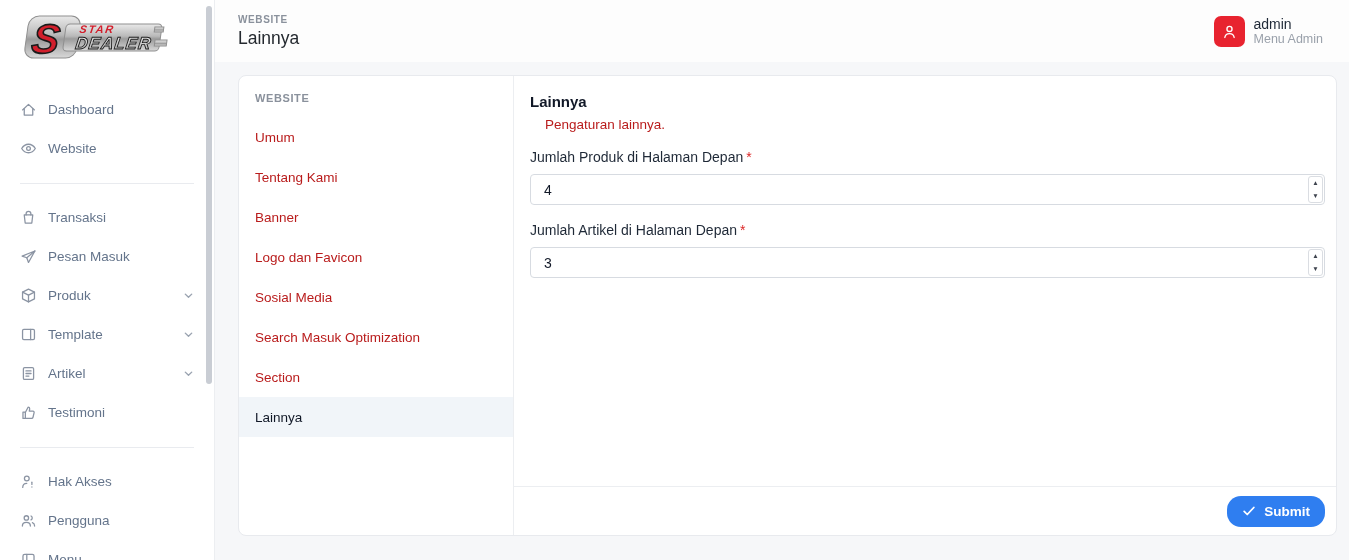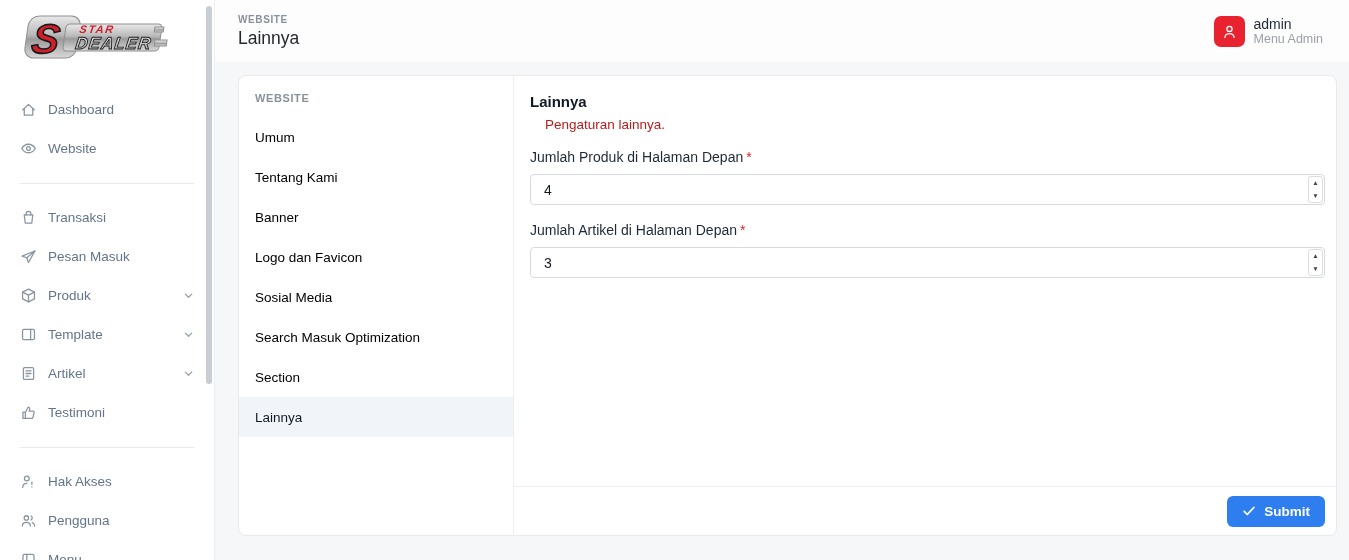--- a/index.html
+++ b/index.html
@@ -58,21 +58,21 @@
   }
 
   
   .settings-nav { width:275px; min-width:275px; border-right:1px solid #eceef1; padding-top:16px; }
   .settings-heading {
     font-size:11px; font-weight:700; letter-spacing:.6px; color:#8a919c;
     padding:0 16px; margin-bottom:13px;
   }
   .nav-item {
     height:40px; display:flex; align-items:center; padding:0 16px;
-    font-size:13.5px; color:#000000; cursor:pointer;
+    font-size:13.5px; color:#b91c1c; cursor:pointer;
   }
   .nav-item.active { background:#f1f5f9; color:#111827; font-weight:500; }
 
   
   .panel { flex:1; display:flex; flex-direction:column; min-width:0; }
   .panel-body { flex:1; padding:17px 11px 0 16px; }
   .panel-title { font-size:15px; font-weight:700; color:#111827; margin-bottom:7px; }
   .panel-subtitle { font-size:13.5px; color:#b91c1c; margin-bottom:17px;margin-left:15px; }
   .field-label { font-size:14px; color:#1f2937; margin-bottom:9px; }
   .req { color:#dc2626; margin-left:3px; }
@@ -92,21 +92,21 @@
   .spinner span {
     flex:1; display:flex; align-items:center; justify-content:center;
     font-size:6.5px; color:#3d434d; cursor:pointer; line-height:1;
   }
   .panel-footer {
     height:49px; border-top:1px solid #eceef1;
     display:flex; align-items:center; justify-content:flex-end; padding-right:11px;
   }
   .submit-btn {
     height:31px; padding:0 15px; background:#2f7ef0; color:#fff;
-    border:none; border-radius:6px; font-size:13.5px; font-weight:600;
+    border:none; border-radius:14px; font-size:13.5px; font-weight:600;
     font-family:"Liberation Sans", sans-serif;
     display:flex; align-items:center; gap:8px; cursor:pointer;
   }
 </style>
 </head>
 <body>
 
 <aside class="sidebar">
   <div class="logo-wrap">
     <svg width="152" height="50" viewBox="0 0 152 50">

